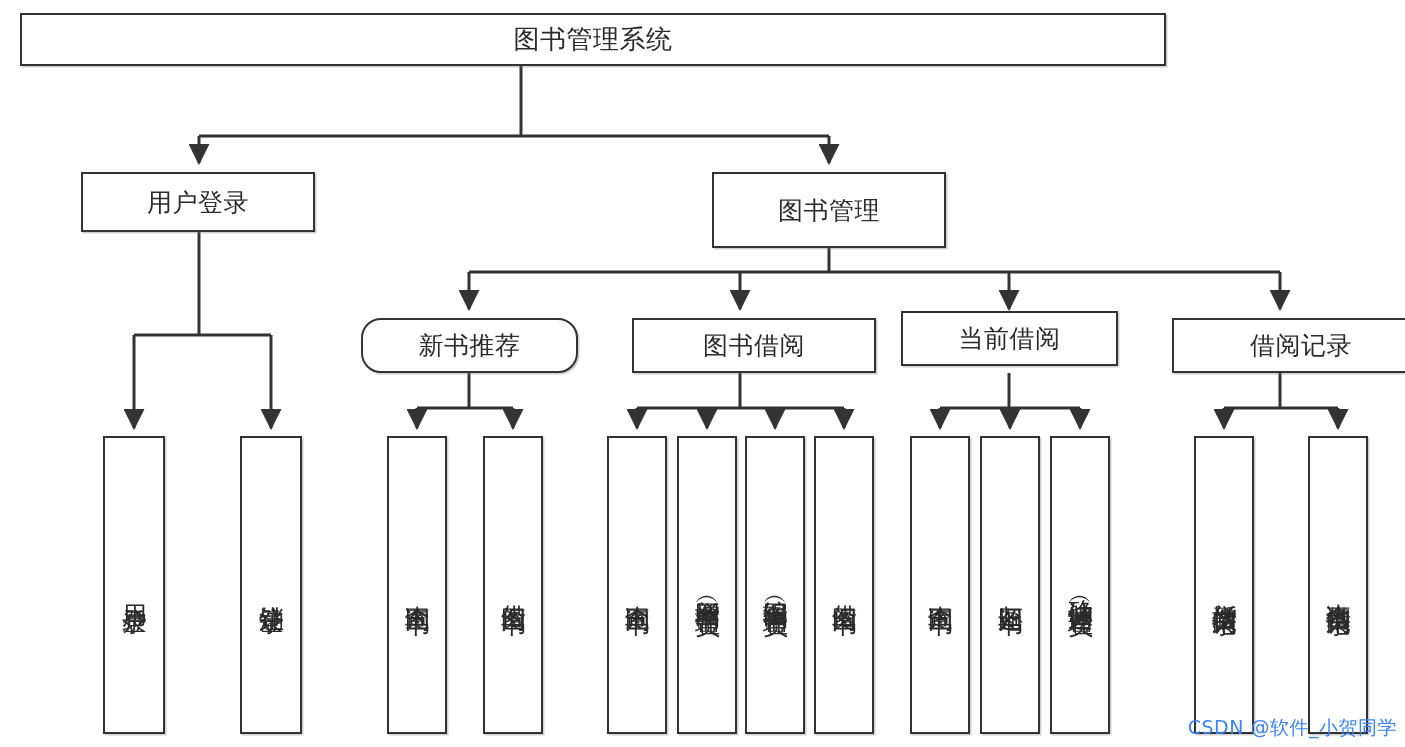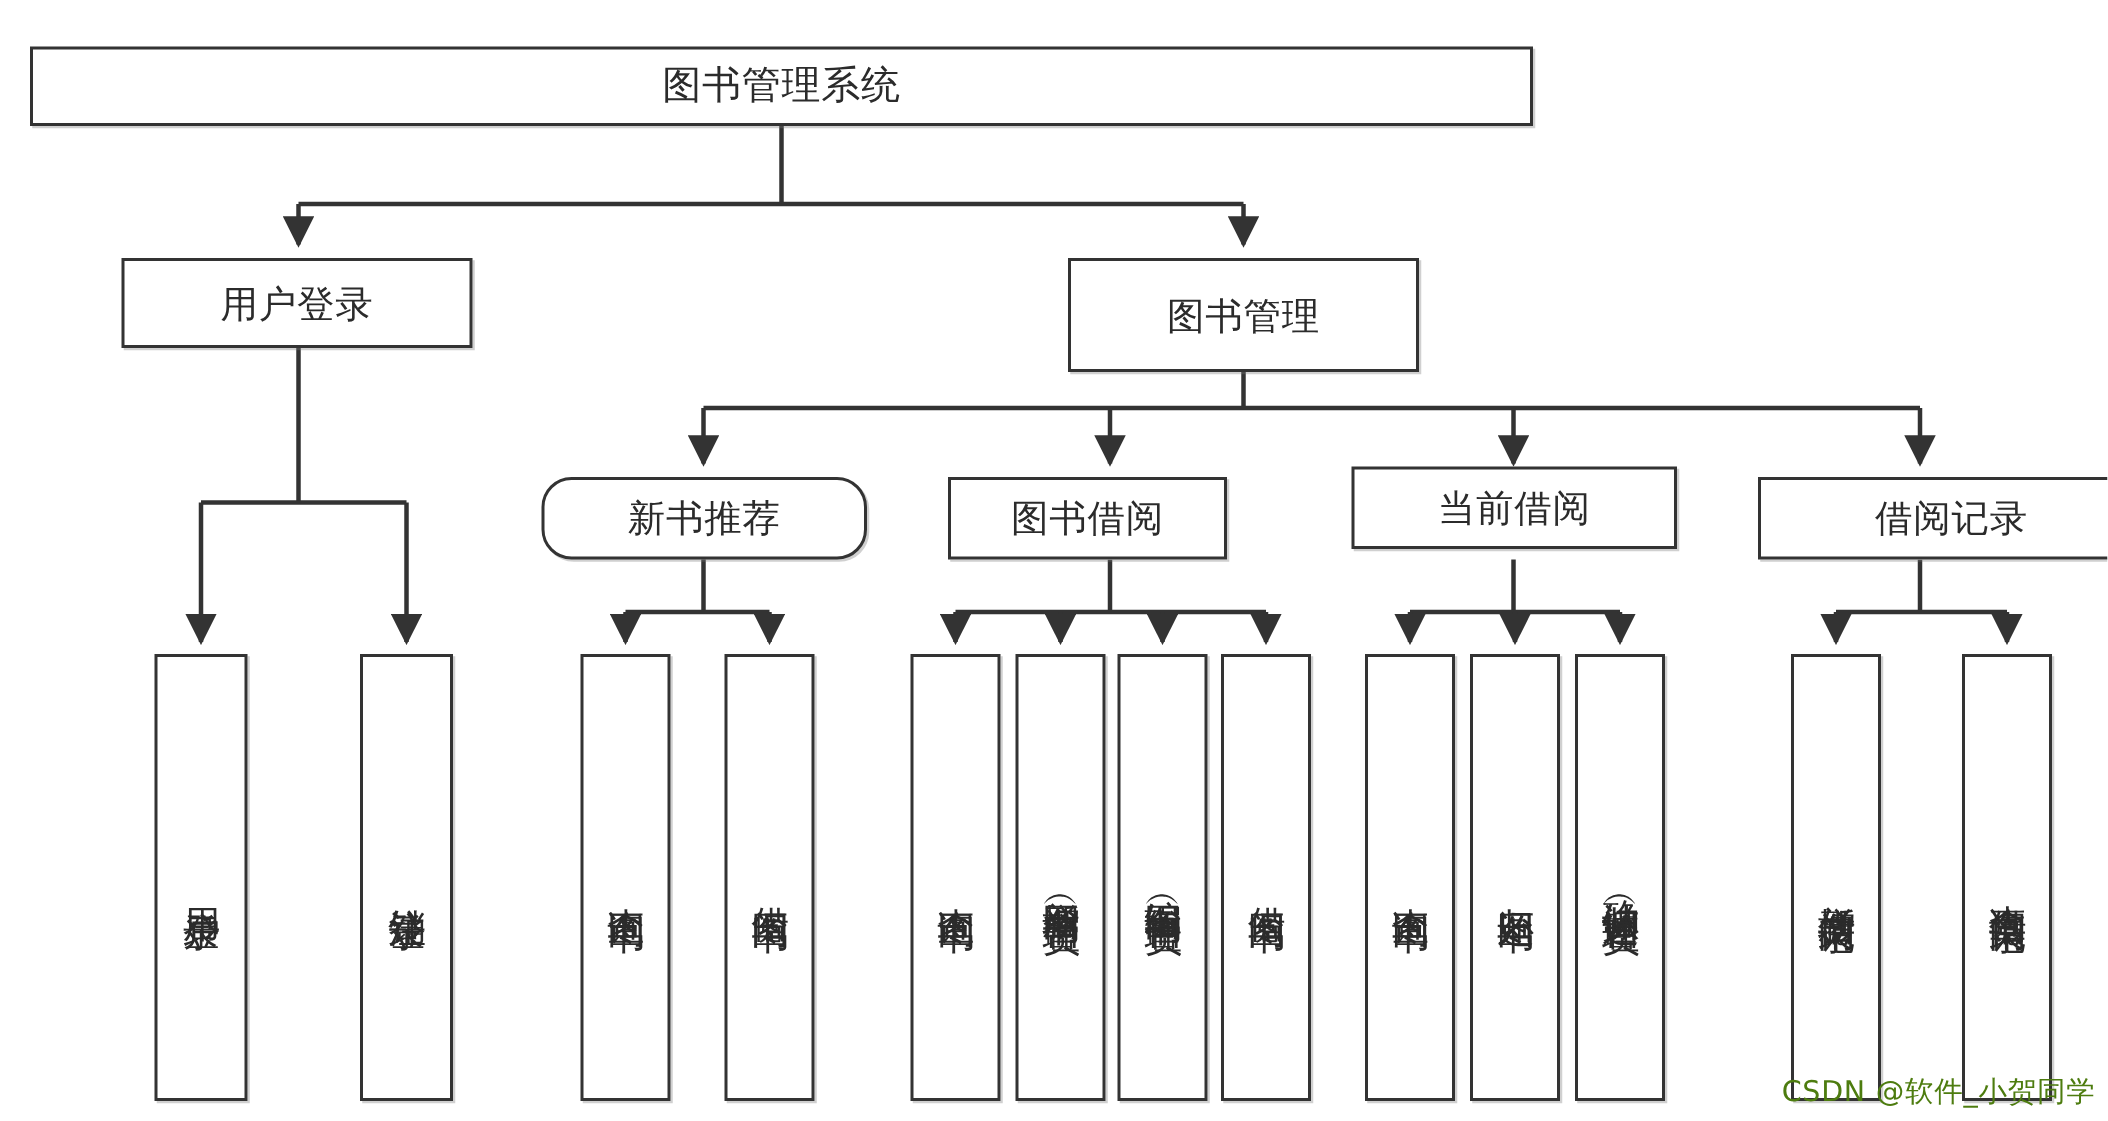--- a/index.html
+++ b/index.html
@@ -62,21 +62,21 @@
     font-size: 25px;
     line-height: 1.12;
     letter-spacing: 2px;
     white-space: pre;
   }
   .watermark {
     position: absolute;
     right: 8px;
     bottom: 6px;
     font-size: 19px;
-    color: #4d7c0f;
+    color: #3b82f6;
     letter-spacing: 0.5px;
     white-space: nowrap;
     font-family: "DejaVu Sans", "Liberation Sans", sans-serif;
   }
 </style>
 </head>
 <body>
 
 <div id="canvas">
 
@@ -123,35 +123,35 @@
       <path d="M 1010 408 L 1010 428" marker-end="url(#arrow)"></path>
       <path d="M 1080 408 L 1080 428" marker-end="url(#arrow)"></path>
 
       <path d="M 1280 373 L 1280 408"></path>
       <path d="M 1224 408 L 1338 408"></path>
       <path d="M 1224 408 L 1224 428" marker-end="url(#arrow)"></path>
       <path d="M 1338 408 L 1338 428" marker-end="url(#arrow)"></path>
     </g>
   </svg>
 
-  <div class="node root h" style="left:20px; top:31px; width:1002px; height:53px;">
+  <div class="node root h" style="left:20px; top:13px; width:1146px; height:53px;">
     <span class="txt">图书管理系统</span>
   </div>
 
   <div class="node h" style="left:81px; top:172px; width:234px; height:60px;">
     <span class="txt">用户登录</span>
   </div>
   <div class="node h" style="left:712px; top:172px; width:234px; height:76px;">
     <span class="txt">图书管理</span>
   </div>
 
   <div class="node h" style="left:361px; top:318px; width:217px; height:55px;border-radius:20px;">
     <span class="txt">新书推荐</span>
   </div>
-  <div class="node h" style="left:632px; top:318px; width:186px; height:55px;">
+  <div class="node h" style="left:632px; top:318px; width:244px; height:55px;">
     <span class="txt">图书借阅</span>
   </div>
   <div class="node h" style="left:901px; top:311px; width:217px; height:55px;">
     <span class="txt">当前借阅</span>
   </div>
   <div class="node h" style="left:1172px; top:318px; width:258px; height:55px;">
     <span class="txt">借阅记录</span>
   </div>
 
   <div class="node v" style="left:103px; top:436px; width:62px; height:298px;">

